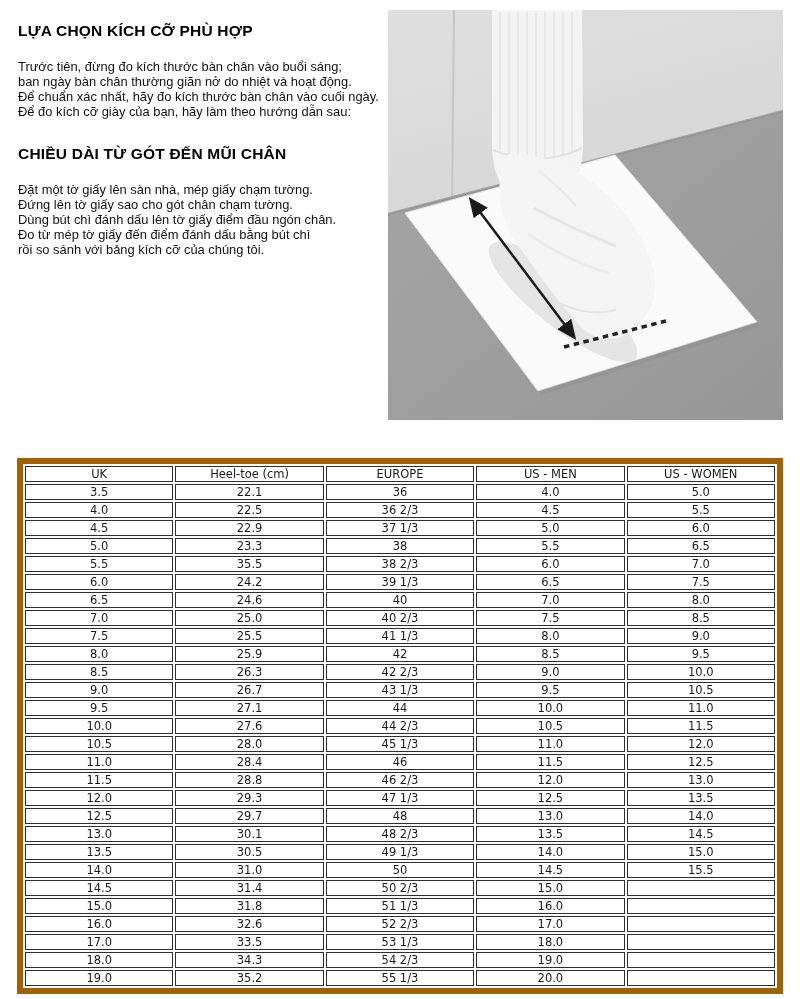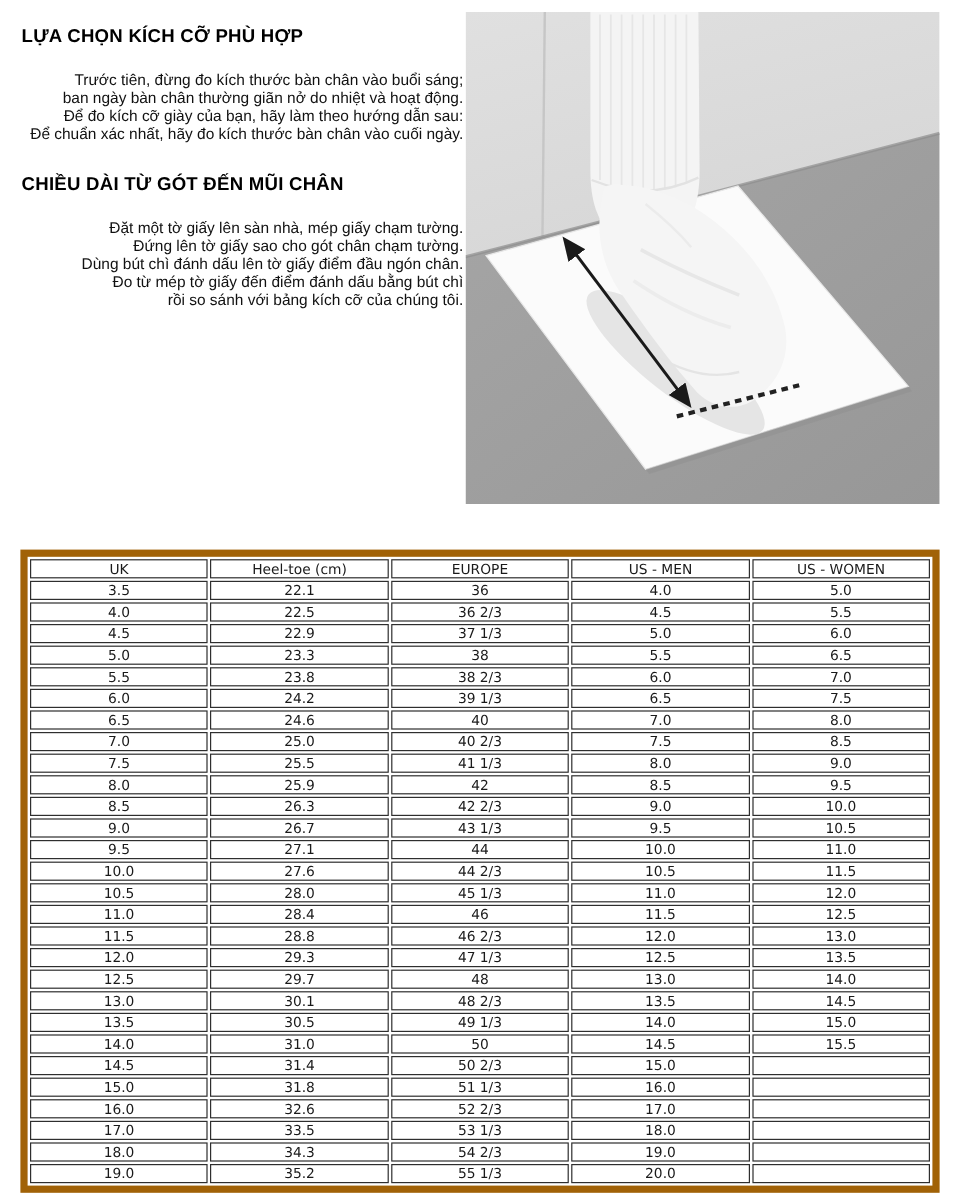--- a/index.html
+++ b/index.html
@@ -11,21 +11,21 @@
     position:relative;
     overflow:hidden;
   }
   .top-area { position:relative; width:643px; height:458px; }
   .text-col { position:absolute; left:18px; top:14px; width:368px; }
   .sec-title {
     font-size:15.5px; font-weight:bold; letter-spacing:.2px;
     margin:8px 0 19px 0; color:#000;
   }
   .sec-title.second { margin-top:26px; }
-  .line { font-size:12.9px; line-height:15px; color:#111; white-space:nowrap;text-align:right; }
+  .line { font-size:12.9px; line-height:15px; color:#111; white-space:nowrap; }
   .photo {
     position:absolute; left:388px; top:10px; width:395px; height:410px;
   }
   .photo svg { display:block; }
   table.size-table {
     border-collapse:separate;
     border-spacing:2px;
     width:766px;
     margin:0 0 0 17px;
     border:6px solid #a16207;
@@ -47,22 +47,22 @@
 </style>
 </head>
 <body>
 
 <div class="top-area">
 
   <div class="text-col">
     <div class="sec-title">LỰA CHỌN KÍCH CỠ PHÙ HỢP</div>
     <div class="line">Trước tiên, đừng đo kích thước bàn chân vào buổi sáng;</div>
     <div class="line">ban ngày bàn chân thường giãn nở do nhiệt và hoạt động.</div>
+    <div class="line">Để chuẩn xác nhất, hãy đo kích thước bàn chân vào cuối ngày.</div>
     <div class="line">Để đo kích cỡ giày của bạn, hãy làm theo hướng dẫn sau:</div>
-    <div class="line">Để chuẩn xác nhất, hãy đo kích thước bàn chân vào cuối ngày.</div>
 
     <div class="sec-title second">CHIỀU DÀI TỪ GÓT ĐẾN MŨI CHÂN</div>
     <div class="line">Đặt một tờ giấy lên sàn nhà, mép giấy chạm tường.</div>
     <div class="line">Đứng lên tờ giấy sao cho gót chân chạm tường.</div>
     <div class="line">Dùng bút chì đánh dấu lên tờ giấy điểm đầu ngón chân.</div>
     <div class="line">Đo từ mép tờ giấy đến điểm đánh dấu bằng bút chì</div>
     <div class="line">rồi so sánh với bảng kích cỡ của chúng tôi.</div>
   </div>
 
   <div class="photo">
@@ -163,21 +163,21 @@
       </tr>
       <tr>
         <td>5.0</td>
         <td>23.3</td>
         <td>38</td>
         <td>5.5</td>
         <td>6.5</td>
       </tr>
       <tr>
         <td>5.5</td>
-        <td>23.8</td>
+        <td>35.5</td>
         <td>38 2/3</td>
         <td>6.0</td>
         <td>7.0</td>
       </tr>
       <tr>
         <td>6.0</td>
         <td>24.2</td>
         <td>39 1/3</td>
         <td>6.5</td>
         <td>7.5</td>

